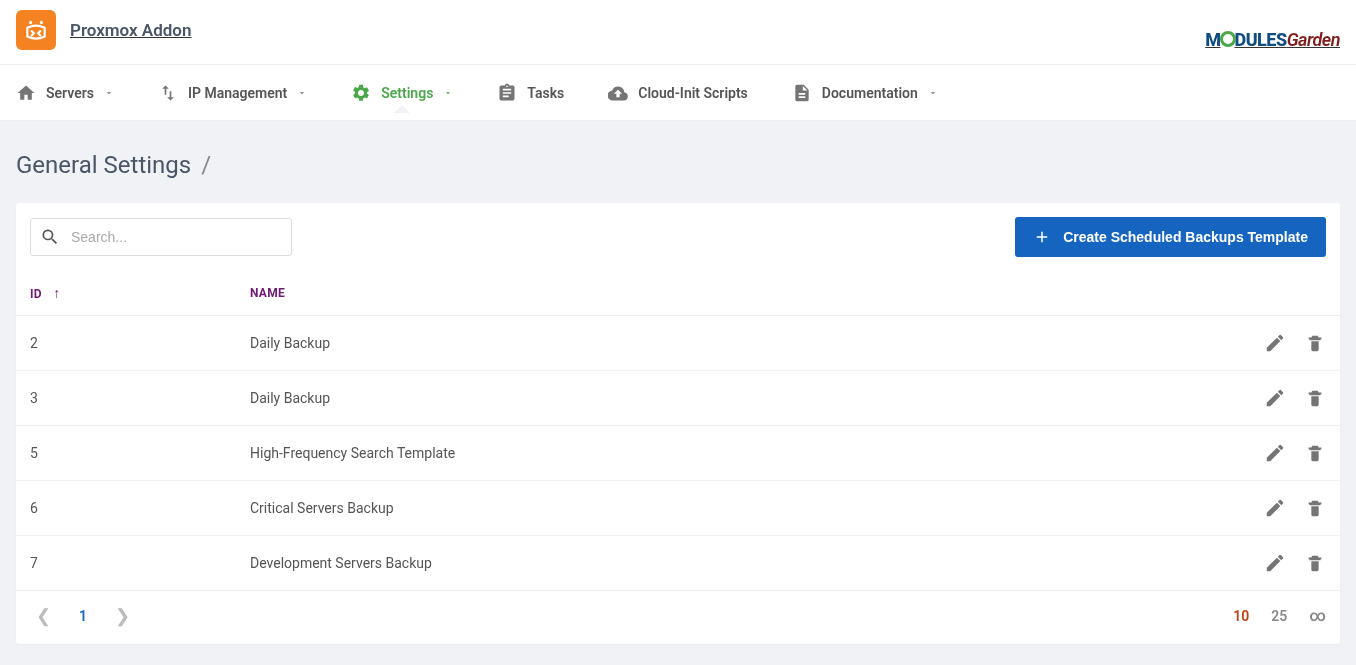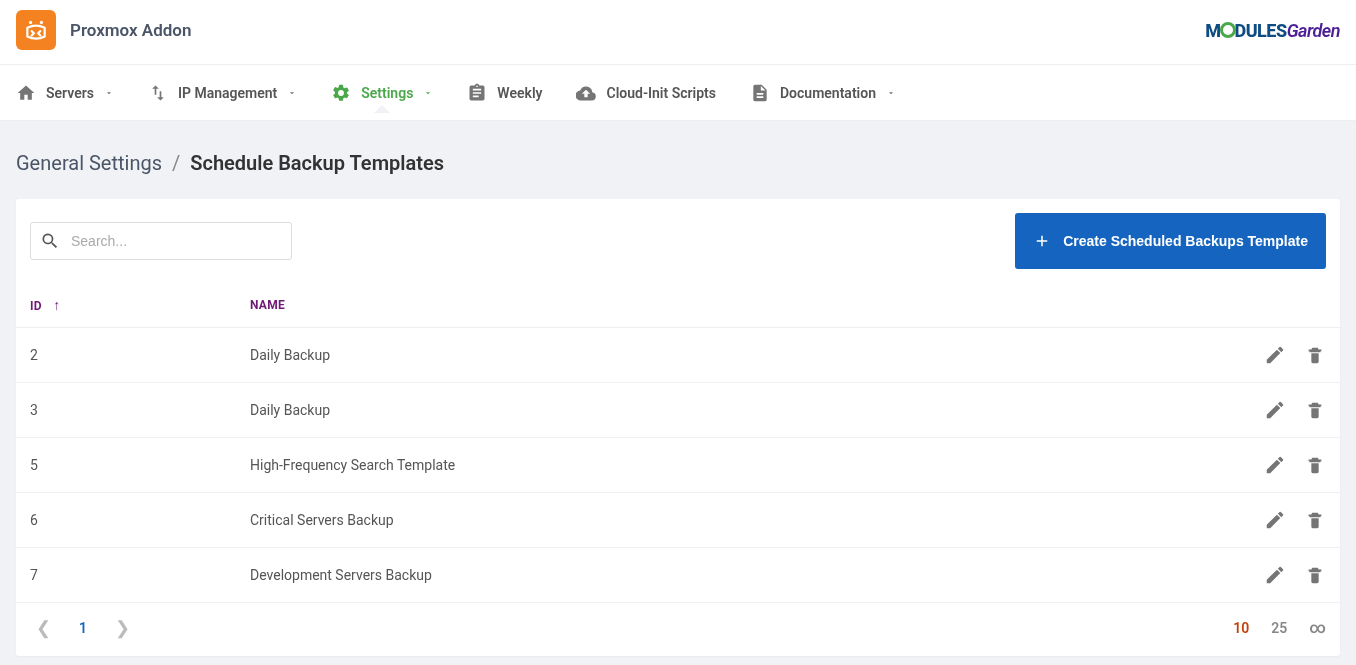--- a/index.html
+++ b/index.html
@@ -1,42 +1,42 @@
 <!DOCTYPE html>
 <html><head>
 <meta charset="utf-8">
 <style>
   * { box-sizing: border-box; margin: 0; padding: 0; }
   body { font-family: -apple-system, BlinkMacSystemFont, "Segoe UI", Roboto, "Helvetica Neue", Arial, sans-serif; background: #fff; color: #333; font-size: 14px; }
-  .topbar { display: flex; align-items: center; justify-content: space-between; padding: 10px 16px 14px 16px; border-bottom: 1px solid #eee; }
+  .topbar { display: flex; align-items: flex-end; justify-content: space-between; padding: 10px 16px 14px 16px; border-bottom: 1px solid #eee; text-decoration: underline; }
   .brand-left { display: flex; align-items: center; gap: 14px; }
   .brand-icon { width: 40px; height: 40px; background: #f58220; border-radius: 6px; display: flex; align-items: center; justify-content: center; color: #fff; }
   .brand-title { font-size: 17px; font-weight: 600; color: #4a5568; }
   .logo-mg { font-weight: 800; font-size: 18px; letter-spacing: -0.5px; }
   .logo-mg .m1 { color: #0f4c81; }
   .logo-mg .o { display:inline-block; width:16px; height:16px; border:3px solid #4aa84a; border-radius:50%; vertical-align:middle; margin:0 -1px; position:relative; top:-2px; }
-  .logo-mg .g { color: #4c1d95; font-style: italic; font-weight:600; }
-  .navbar { display: flex; align-items: center; gap: 34px; padding: 0 16px; height: 56px; border-bottom: 1px solid #eee; position:relative; }
+  .logo-mg .g { color: #7f1d1d; font-style: italic; font-weight:600; }
+  .navbar { display: flex; align-items: center; gap: 44px; padding: 0 16px; height: 56px; border-bottom: 1px solid #eee; position:relative; }
   .nav-item { display: flex; align-items: center; gap: 10px; color: #555; font-weight: 600; font-size: 14px; cursor: pointer; position:relative; }
   .nav-item.active { color: #4aa84a; align-items: center; }
   .nav-item.active::after { content:""; position:absolute; bottom:-18px; left:50%; margin-left:-8px; width:0; height:0; border-left:8px solid transparent; border-right:8px solid transparent; border-bottom:8px solid #f0f2f5; transform:translateY(-8px); }
   .nav-icon { width: 20px; height: 20px; fill: #757575; }
   .nav-item.active .nav-icon { fill: #4aa84a; }
   .chev { width:10px; height:10px; }
   .content-area { background: #f0f2f5; padding: 24px 16px 30px 16px; min-height: 540px; }
-  .breadcrumb { display: flex; align-items: center; gap: 10px; font-size: 20px; color: #4a5568; margin-bottom: 24px; margin-top: 6px; }
+  .breadcrumb { display: flex; align-items: center; gap: 10px; font-size: 24px; color: #4a5568; margin-bottom: 24px; margin-top: 6px; }
   .breadcrumb .sep { color: #888; }
   .breadcrumb .current { font-weight: 600; color: #333; }
   .panel { background: #fff; border-radius: 3px; box-shadow: 0 1px 2px rgba(0,0,0,0.04); }
   .panel-header { display: flex; align-items: center; justify-content: space-between; padding: 14px 14px 14px 14px; }
   .search-wrap { position: relative; width: 262px; }
   .search-wrap svg { position: absolute; left: 10px; top: 50%; transform: translateY(-50%); width: 20px; height: 20px; fill: #555; }
   .search-input { width: 100%; height: 38px; border: 1px solid #ddd; border-radius: 3px; padding: 0 10px 0 40px; font-size: 14px; color: #b91c1c; }
   .search-input::placeholder { color: #aaa; }
-  .btn-primary { background: #1565c0; color: #fff; border: none; border-radius: 3px; height: 56px; padding: 0 18px; display: flex; align-items: center; gap: 12px; font-weight: 700; font-size: 14px; cursor: pointer; }
+  .btn-primary { background: #1565c0; color: #fff; border: none; border-radius: 3px; height: 40px; padding: 0 18px; display: flex; align-items: center; gap: 12px; font-weight: 700; font-size: 14px; cursor: pointer; }
   .btn-primary svg { width: 18px; height: 18px; fill: #fff; }
   table { width: 100%; border-collapse: collapse; }
   th { text-align: left; font-size: 12px; font-weight: 700; color: #701a75; padding: 14px 14px; border-bottom: 1px solid #eee; letter-spacing: 0.3px; }
   th.id-col { width: 220px; }
   th .sort-arrow { margin-left: 8px; font-size: 14px; }
   td { padding: 16px 14px; border-bottom: 1px solid #f1f1f1; color: #555; font-size: 14px; }
   td.actions { text-align: right; white-space: nowrap; }
   .act-icon { width: 22px; height: 22px; fill: #757575; cursor: pointer; margin-left: 18px; vertical-align: middle; }
   .panel-footer { display: flex; align-items: center; justify-content: space-between; padding: 10px 14px 14px 14px; }
   .pager { display: flex; align-items: center; gap: 22px; color: #888; }
@@ -92,21 +92,21 @@
       </svg>
     <span>Settings</span>
     <svg class="chev" viewBox="0 0 24 24">
         <path d="M7 10l5 5 5-5z" fill="#4aa84a"></path>
       </svg>
   </div>
   <div class="nav-item">
     <svg class="nav-icon" viewBox="0 0 24 24">
         <path d="M19 3h-4.18C14.4 1.84 13.3 1 12 1s-2.4.84-2.82 2H5a2 2 0 00-2 2v14a2 2 0 002 2h14a2 2 0 002-2V5a2 2 0 00-2-2zm-7 0a1 1 0 110 2 1 1 0 010-2zm2 14H7v-2h7v2zm3-4H7v-2h10v2zm0-4H7V7h10v2z"></path>
       </svg>
-    <span>Weekly</span>
+    <span>Tasks</span>
   </div>
   <div class="nav-item">
     <svg class="nav-icon" viewBox="0 0 24 24">
         <path d="M19.35 10.04A7.49 7.49 0 005.07 9 5.99 5.99 0 006 21h13a5 5 0 00.35-9.96zM14 13v4h-4v-4H7l5-5 5 5h-3z"></path>
       </svg>
     <span>Cloud-Init Scripts</span>
   </div>
   <div class="nav-item">
     <svg class="nav-icon" viewBox="0 0 24 24">
         <path d="M14 2H6a2 2 0 00-2 2v16a2 2 0 002 2h12a2 2 0 002-2V8l-6-6zm2 16H8v-2h8v2zm0-4H8v-2h8v2zm-3-5V3.5L18.5 9H13z"></path>
@@ -115,21 +115,20 @@
     <svg class="chev" viewBox="0 0 24 24">
         <path d="M7 10l5 5 5-5z" fill="#757575"></path>
       </svg>
   </div>
 </div>
 
 <div class="content-area">
   <div class="breadcrumb">
     <span>General Settings</span>
     <span class="sep">/</span>
-    <span class="current">Schedule Backup Templates</span>
   </div>
 
   <div class="panel">
     <div class="panel-header">
       <div class="search-wrap">
         <svg viewBox="0 0 24 24">
             <path d="M15.5 14h-.79l-.28-.27a6.5 6.5 0 10-.7.7l.27.28v.79l5 4.99L20.49 19l-4.99-5zm-6 0A4.5 4.5 0 1114 9.5 4.5 4.5 0 019.5 14z"></path>
           </svg>
         <input class="search-input" type="text" placeholder="Search..." style="">
       </div>

